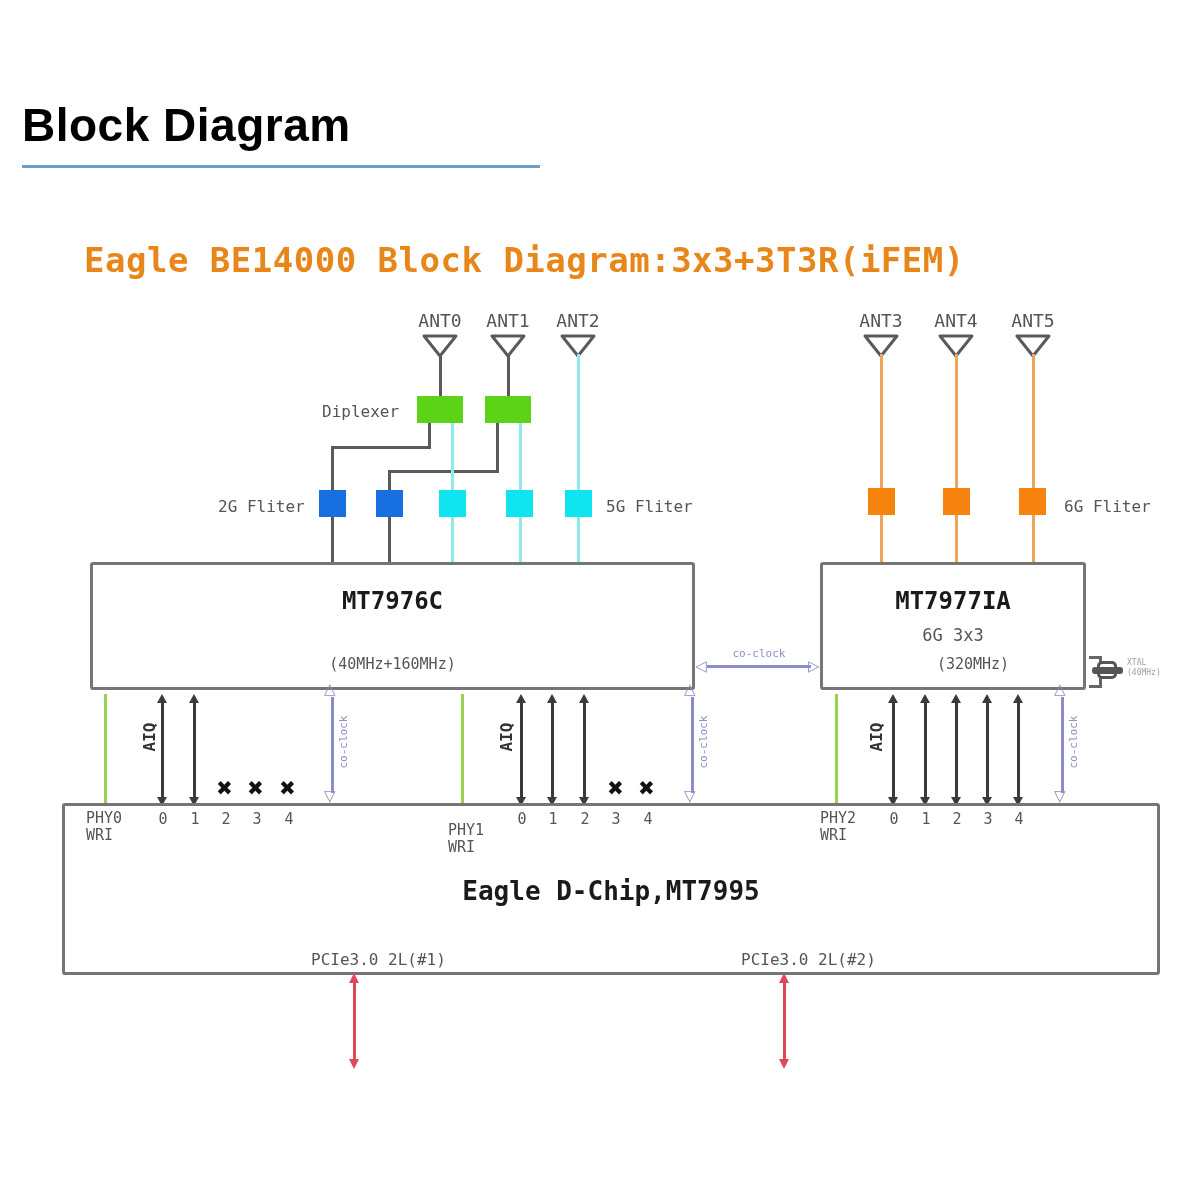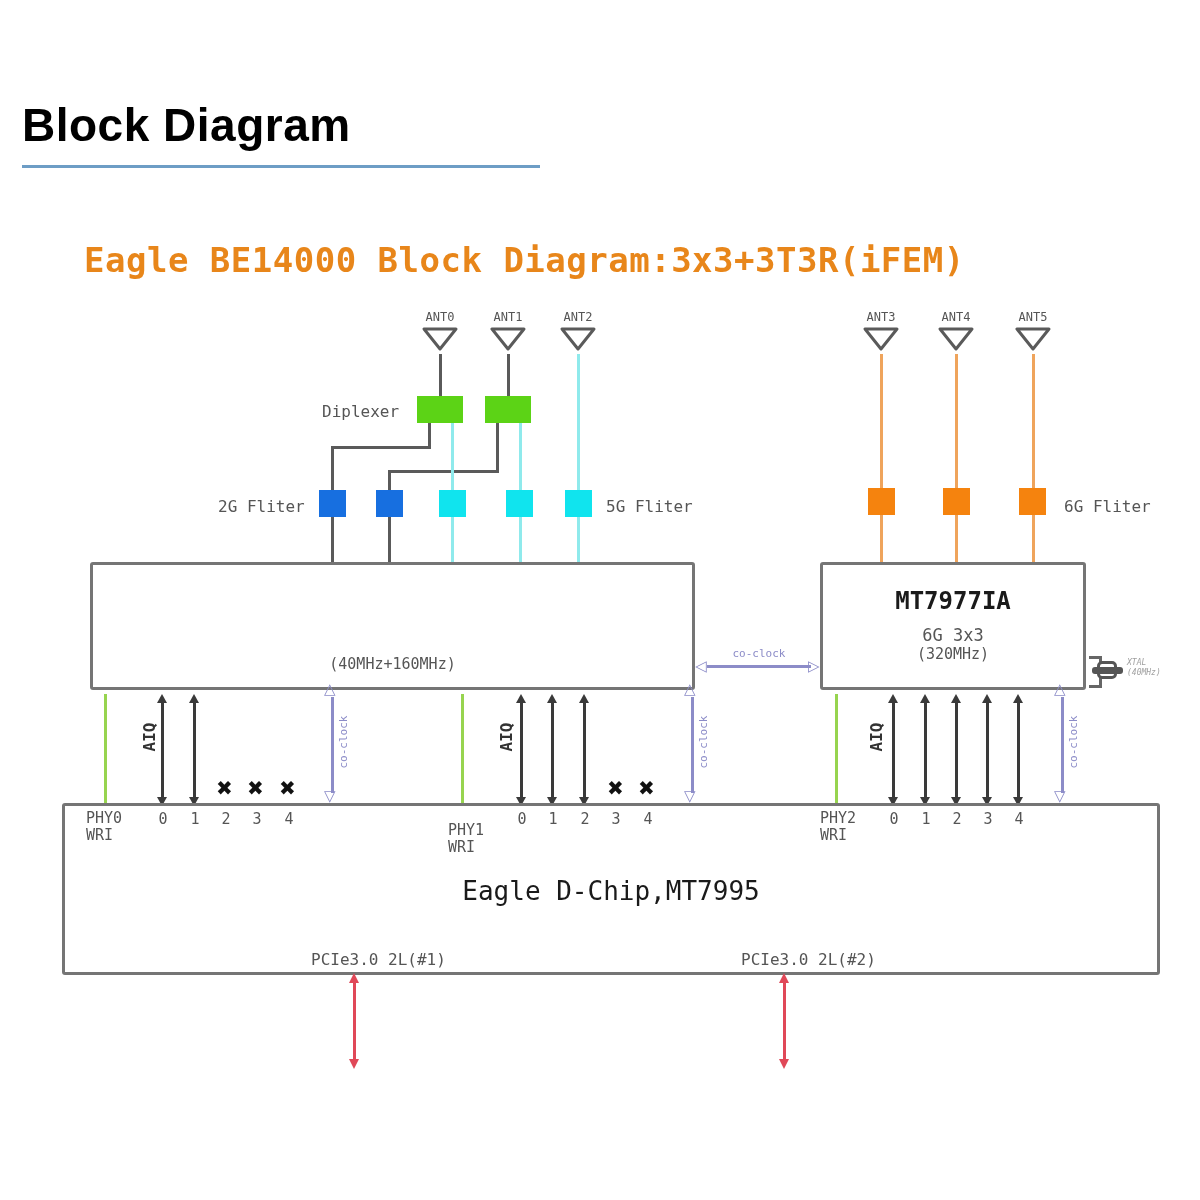--- a/index.html
+++ b/index.html
@@ -8,21 +8,21 @@
             font-family:"DejaVu Sans Mono", monospace; }
 
   
   .hdr { position:absolute; font-family:"Liberation Sans", sans-serif; font-weight:bold;
          font-size:46px; color:#000000; letter-spacing:0.5px; }
   .hdr-line { position:absolute; background:#6d9dc5; }
   .subtitle { position:absolute; font-weight:bold; font-size:34px; color:#e8861a; letter-spacing:0.5px; }
 
   
   .ant { position:absolute; width:56px; text-align:center; }
-  .ant-label { font-size:12px; color:#555; margin-bottom:2px; }
+  .ant-label { font-size:18px; color:#555; margin-bottom:2px; }
 
   
   .vline, .hline { position:absolute; }
   .dk  { background:#5a5a5a; }
   .cy  { background:#8feaec; }
   .or  { background:#efa45c; }
   .gr  { background:#97d44f; }
   .pu  { background:#8c8cc8; }
 
   
@@ -30,21 +30,21 @@
   .filter   { position:absolute; width:27px; height:27px; }
   .f2g { background:#176fe0; }
   .f5g { background:#10e4ee; }
   .f6g { background:#f5830e; }
   .blk-label { position:absolute; font-size:16px; color:#555; white-space:pre; }
 
   .chip { position:absolute; background:#fff; border:3px solid #757575; border-radius:3px; }
   .chip-title { position:absolute; width:100%; text-align:center; font-weight:bold; font-size:24px; color:#1a1a1a; }
   .chip-spec  { position:absolute; width:100%; text-align:center; font-size:17px; color:#555; }
   .chip-bw    { position:absolute; width:100%; text-align:center; font-size:15px; color:#555; }
-  .dchip-title { position:absolute; width:100%; text-align:center; font-weight:normal; font-size:26px; color:#1a1a1a; }
+  .dchip-title { position:absolute; width:100%; text-align:center; font-weight:bold; font-size:26px; color:#1a1a1a; }
   .dchip-spec  { position:absolute; width:100%; text-align:center; font-size:18px; color:#555; }
   .pcie-label  { position:absolute; bottom:3px; font-size:16px; color:#555; }
 
   .host { position:absolute; background:#fff; border:3px solid #3c3c3c;
           display:flex; align-items:center; justify-content:center;
           font-weight:bold; font-size:24px; color:#1a1a1a; }
 
   
   .darr { position:absolute; width:3px; background:#3a3a3a; }
   .darr::before { content:""; position:absolute; top:-8px; left:-4px; width:0; height:0;
@@ -156,33 +156,34 @@
   <div class="filter f5g" style="left:439px; top:490px;"></div>
   <div class="filter f5g" style="left:506px; top:490px;"></div>
   <div class="filter f5g" style="left:565px; top:490px;"></div>
   <div class="blk-label" style="left:606px; top:497px;">5G Fliter</div>
   <div class="filter f6g" style="left:868px; top:488px;"></div>
   <div class="filter f6g" style="left:943px; top:488px;"></div>
   <div class="filter f6g" style="left:1019px; top:488px;"></div>
   <div class="blk-label" style="left:1064px; top:497px;">6G Fliter</div>
 
   <div class="chip" style="left:90px; top:562px; width:605px; height:128px;">
+    <div class="chip-title" style="top:22px;">MT7976C</div>
     <div class="chip-bw" style="top:90px;">(40MHz+160MHz)</div>
   </div>
 
   <div class="chip" style="left:820px; top:562px; width:266px; height:128px;">
     <div class="chip-title" style="top:22px;">MT7977IA</div>
     <div class="chip-spec" style="top:60px;">6G 3x3</div>
-    <div class="chip-bw" style="top:80px;">(320MHz)</div>
+    <div class="chip-bw" style="top:90px;margin-left:20px;">(320MHz)</div>
   </div>
 
   <div class="xtal-tab" style="left:1089px; top:656px;"></div>
   <div class="xtal-body" style="left:1097px; top:661px;"></div>
   <div class="xtal-bar" style="left:1092px; top:667px;"></div>
-  <div class="xtal-label" style="left:1127px; top:658px;font-style:italic;"><span>XTAL</span><br><span>(40MHz)</span></div>
+  <div class="xtal-label" style="left:1127px; top:658px;"><span>XTAL</span><br><span>(40MHz)</span></div>
 
   <div class="hline pu" style="left:707px; top:665px; width:104px; height:3px;"></div>
   <div class="oah" style="left:695px; top:659px;">◁</div>
   <div class="oah" style="left:808px; top:659px;">▷</div>
   <div class="coclock-hlabel" style="left:728px; top:647px;">co-clock</div>
 
   <div class="vline gr" style="left:104px; top:694px; width:3px; height:110px;"></div>
   <div class="vline gr" style="left:461px; top:694px; width:3px; height:110px;"></div>
   <div class="vline gr" style="left:835px; top:694px; width:3px; height:110px;"></div>
 

